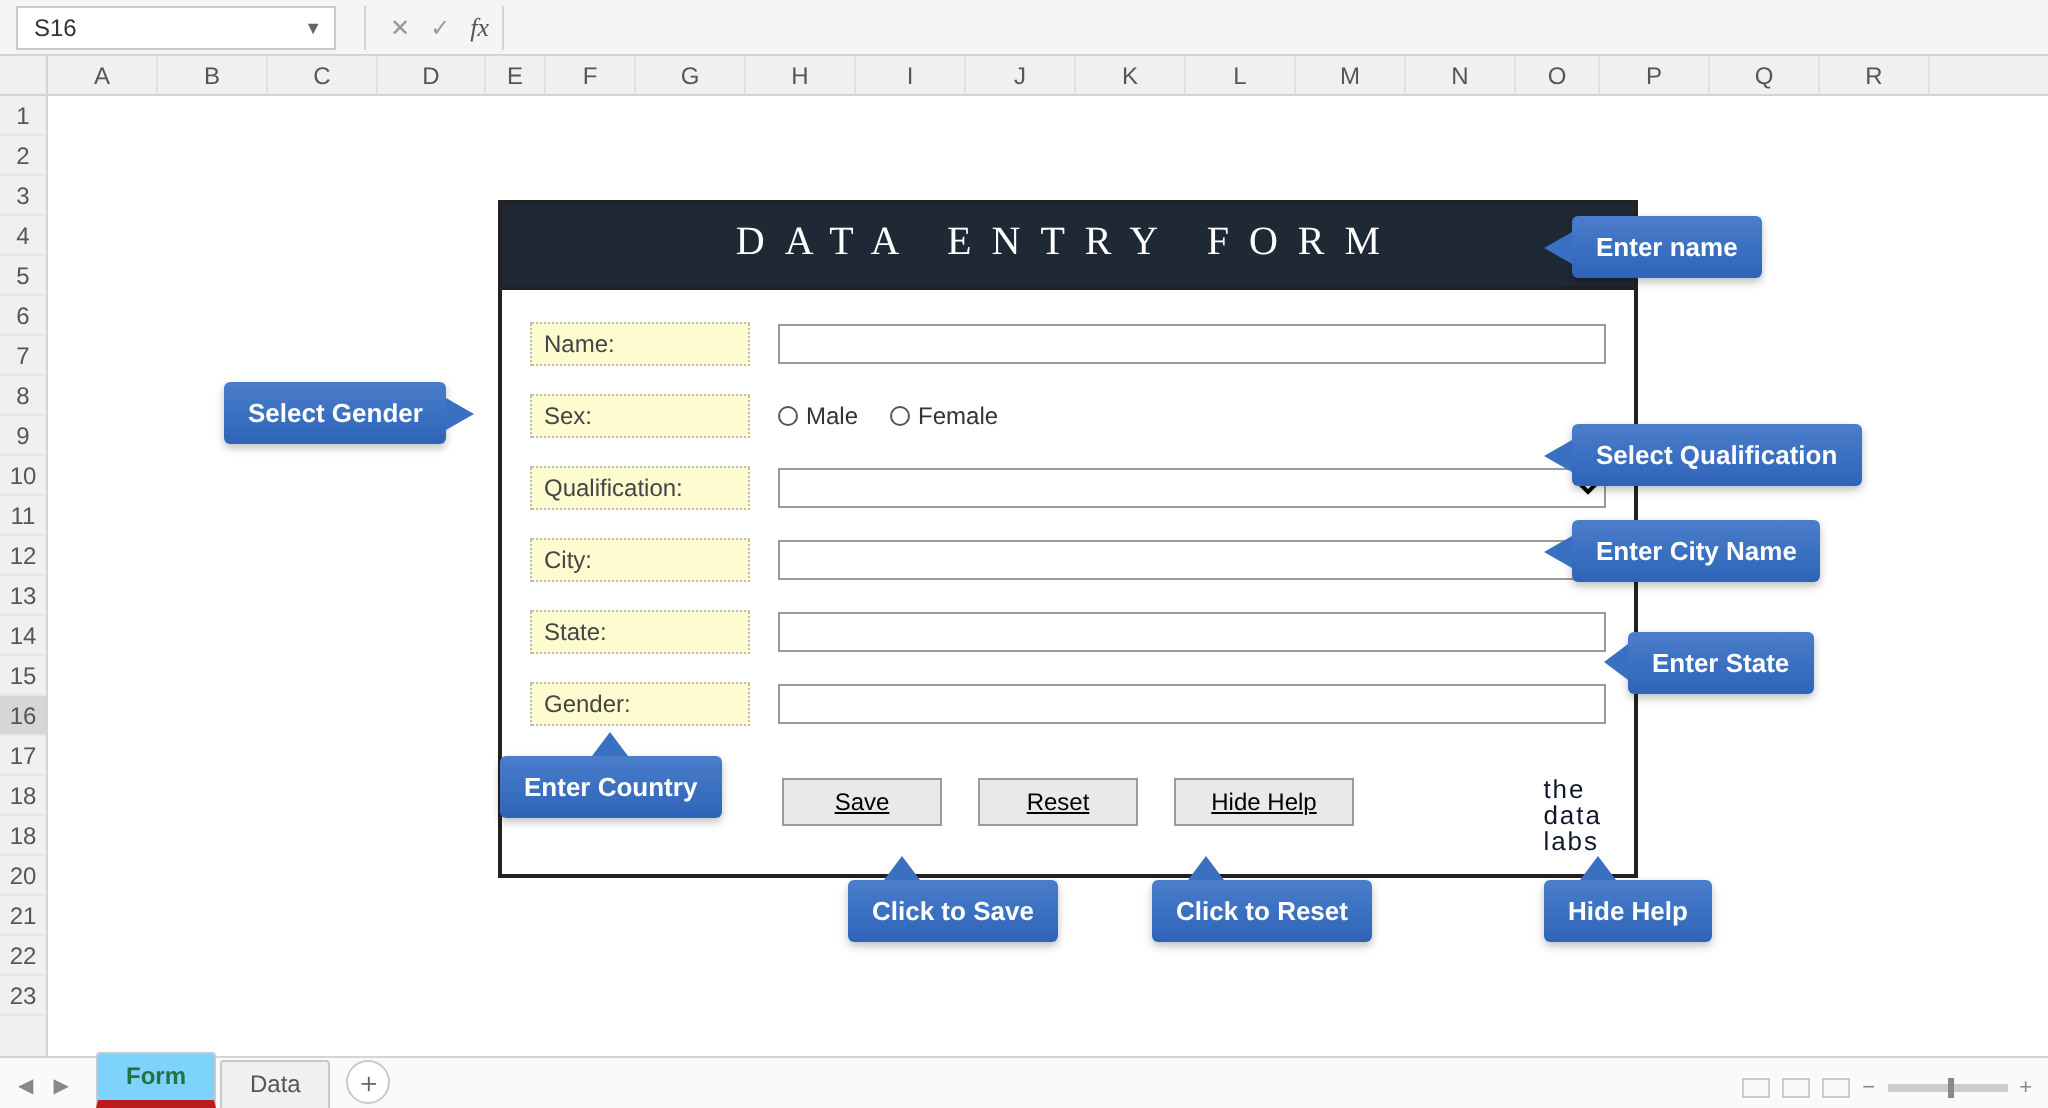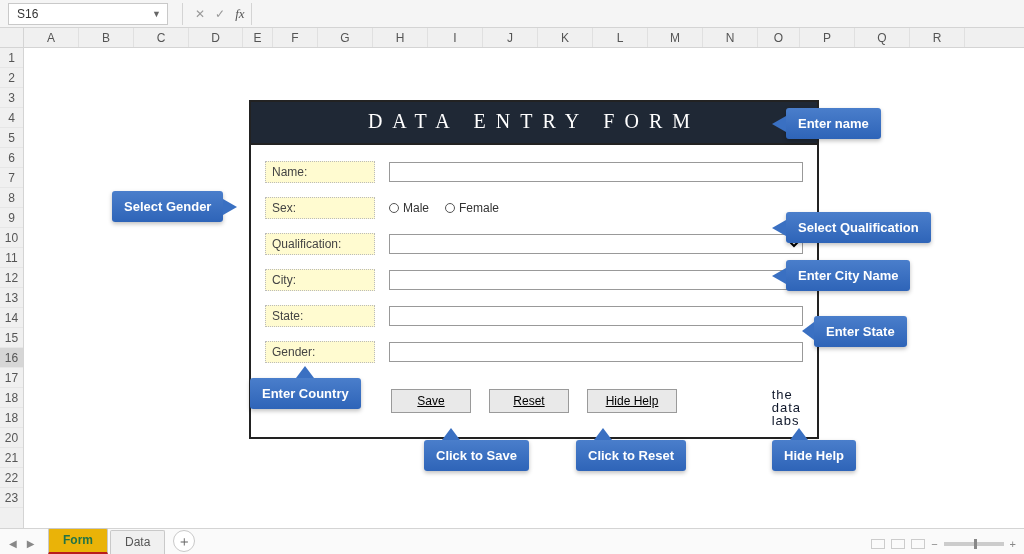--- a/index.html
+++ b/index.html
@@ -229,22 +229,22 @@
     padding:4px 14px 5px;
     border:1px solid #c9c9c9;
     border-bottom:none;
     background:#f0f0f0;
     margin-right:2px;
     color:#555;
     cursor:pointer;
     border-radius:2px 2px 0 0;
   }
   .tab.active {
-    background:#eab308; color:#217346; font-weight:bold;
-    border-bottom:2px solid #b91c1c;
+    background:#7dd3fc; color:#217346; font-weight:bold;
+    border-bottom:4px solid #b91c1c;
   }
   .tab-add {
     width:22px;height:22px; margin-left:6px; margin-bottom:2px;
     border:1px solid #c9c9c9; border-radius:50%;
     display:flex;align-items:center;justify-content:center;
     color:#666; cursor:pointer; font-size:14px; line-height:1;
     background:#fff;
   }
   .statusbar-right {
     position:absolute; right:8px; bottom:4px;

